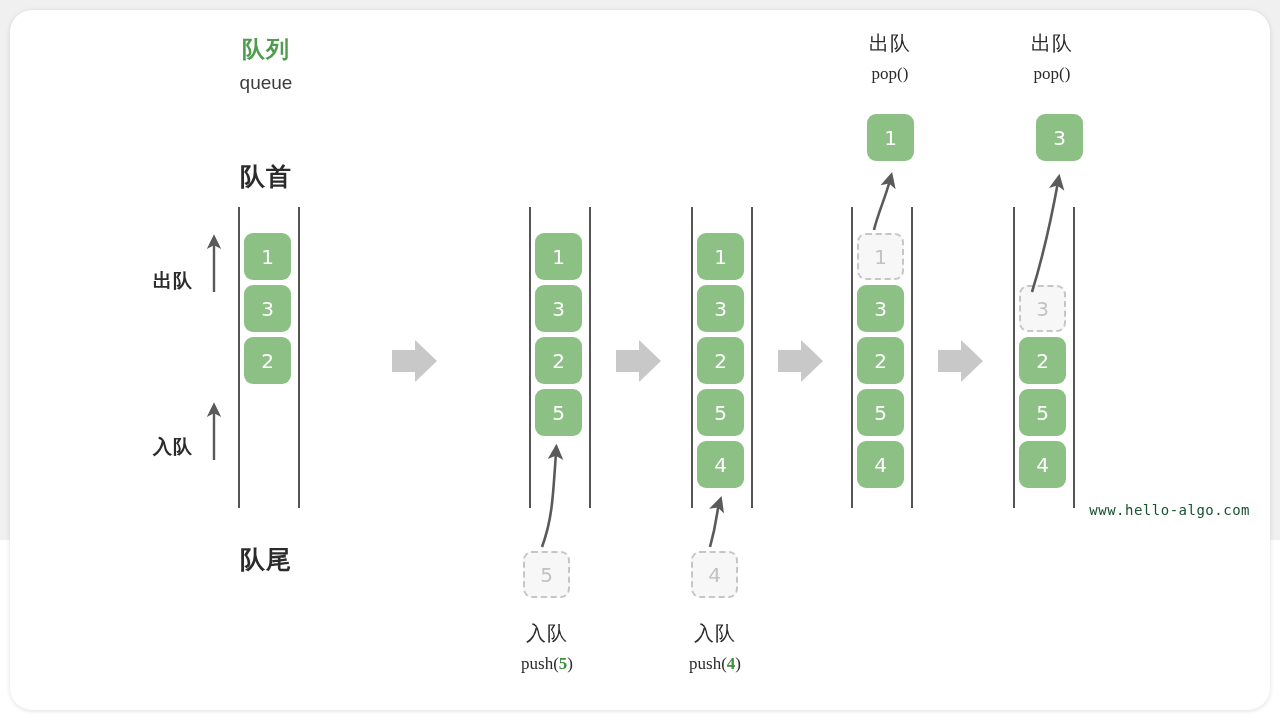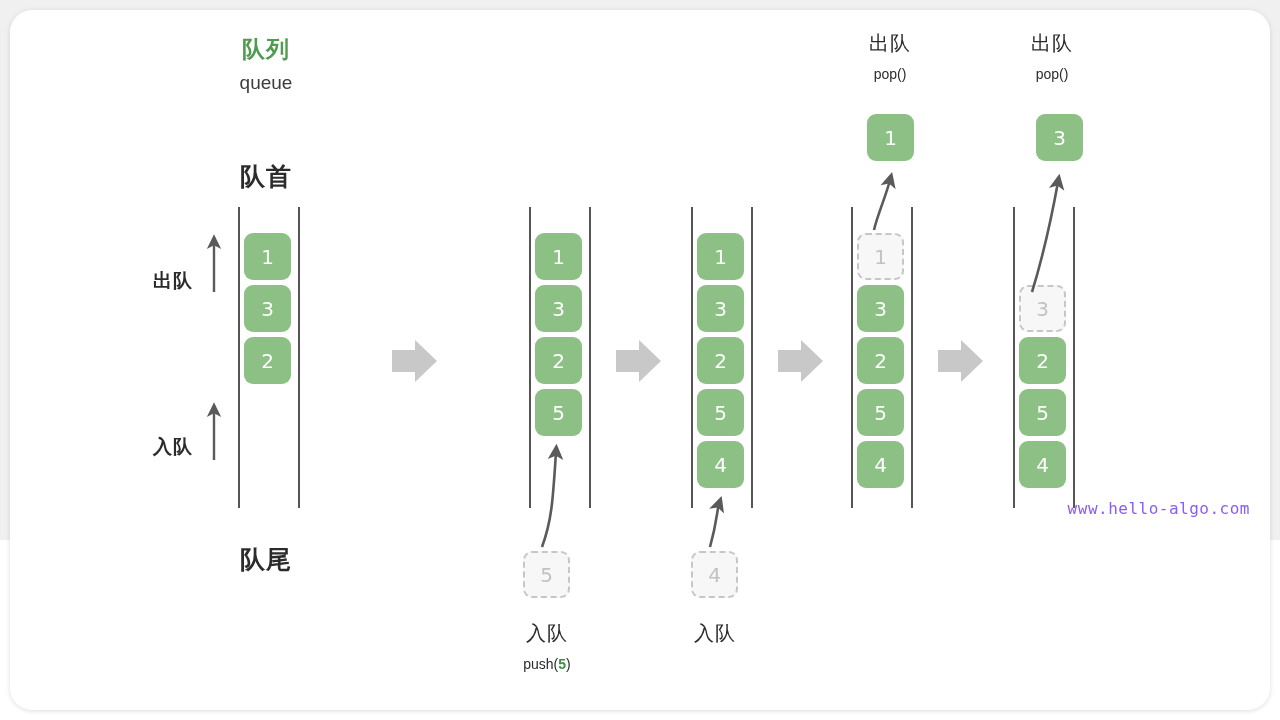--- a/index.html
+++ b/index.html
@@ -63,23 +63,23 @@
     position: absolute;
     text-align: center;
     color: #2b2b2b;
   }
   .col-caption .cn {
     font-size: 20px;
     line-height: 30px;
     letter-spacing: 1px;
   }
   .col-caption .code {
-    font-size: 14px;
+    font-size: 17px;
     line-height: 32px;
-    font-family: Liberation Sans, sans-serif;
+    font-family: Liberation Serif, serif;
   }
   .code .num { color: #3f8f3f; font-weight: bold; }
 
   
   .rail {
     position: absolute;
     width: 1.6px;
     background: #555555;
   }
 
@@ -102,22 +102,22 @@
     border: 2px dashed #c6c6c6;
     color: #c2c2c2;
     box-sizing: border-box;
   }
 
   
   .watermark {
     position: absolute;
     right: 30px;
     bottom: 22px;
-    font-size: 16px;
-    color: #8b5cf6;
+    font-size: 14px;
+    color: #14532d;
     font-family: "DejaVu Sans Mono", "Liberation Mono", monospace;
     letter-spacing: 0.5px;
   }
 
   svg.overlay {
     position: absolute;
     left: 0; top: 0;
     width: 1280px;
     height: 720px;
     pointer-events: none;
@@ -158,20 +158,21 @@
   <div class="rail" style="left:691px; top:207px; height:301px;"></div>
   <div class="rail" style="left:751px; top:207px; height:301px;"></div>
   <div class="box" style="left:697px; top:233px;">1</div>
   <div class="box" style="left:697px; top:285px;">3</div>
   <div class="box" style="left:697px; top:337px;">2</div>
   <div class="box" style="left:697px; top:389px;">5</div>
   <div class="box" style="left:697px; top:441px;">4</div>
   <div class="box ghost" style="left:691px; top:551px;">4</div>
   <div class="col-caption" style="left:630px; top:618px; width:170px;">
     <div class="cn">入队</div>
+    <div class="code"><span>push(</span><span class="num">4</span><span>)</span></div>
   </div>
 
   <div class="col-caption" style="left:805px; top:28px; width:170px;">
     <div class="cn">出队</div>
     <div class="code">pop()</div>
   </div>
   <div class="box" style="left:867px; top:114px;">1</div>
   <div class="rail" style="left:851px; top:207px; height:301px;"></div>
   <div class="rail" style="left:911px; top:207px; height:301px;"></div>
   <div class="box ghost" style="left:857px; top:233px;">1</div>

